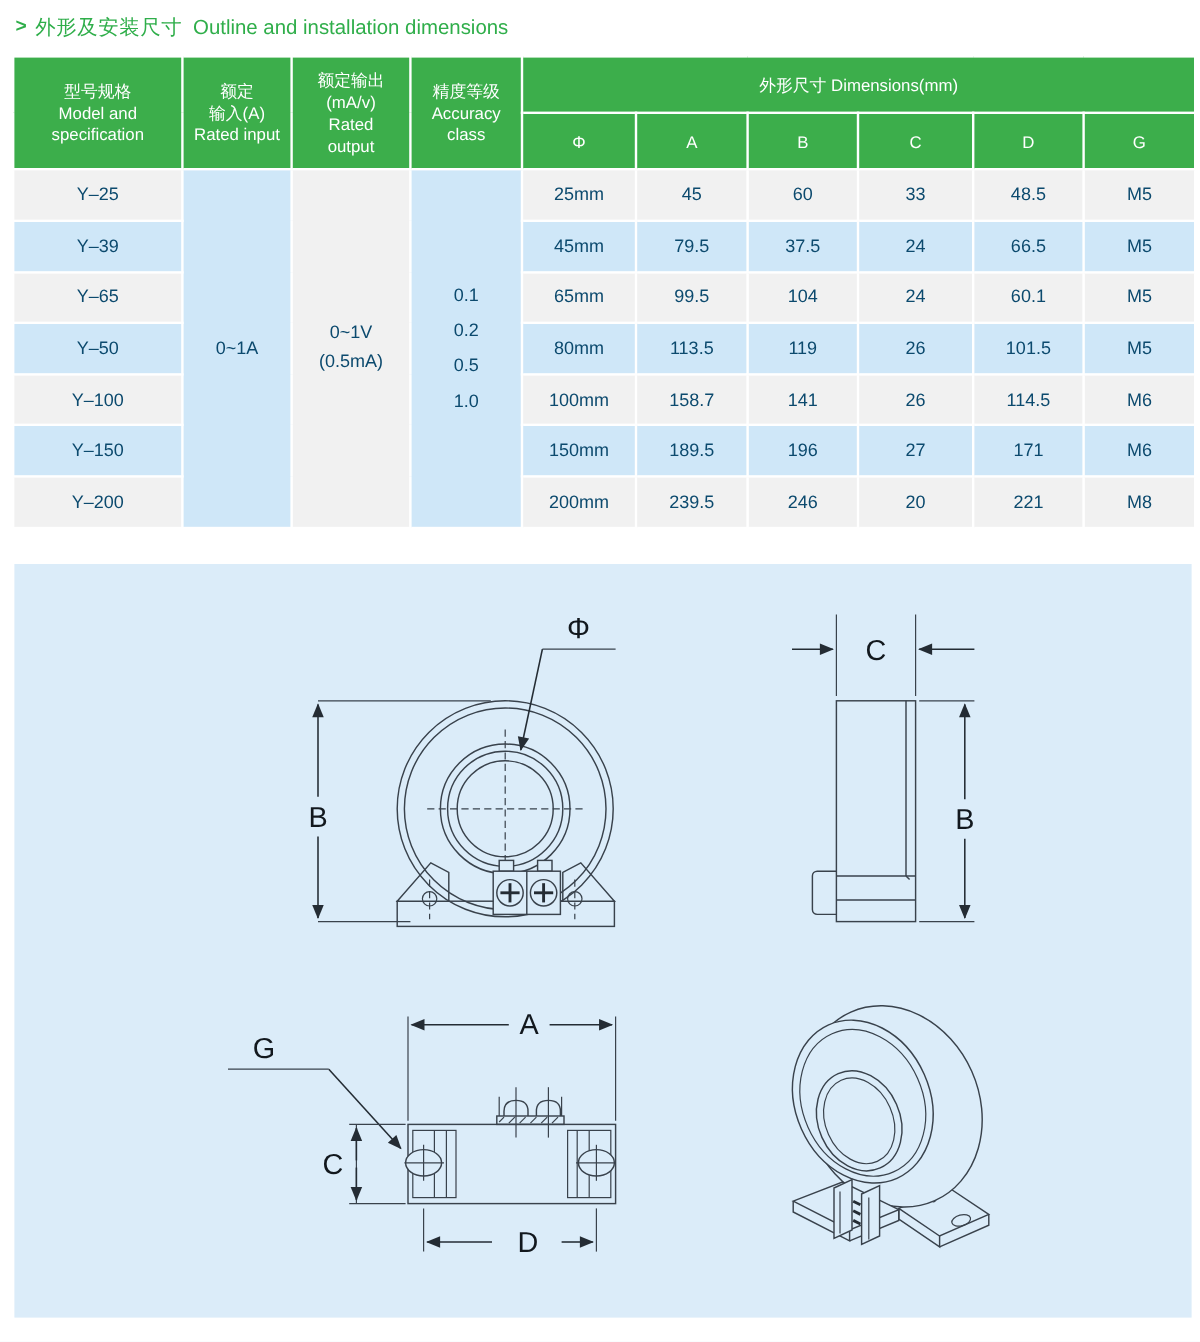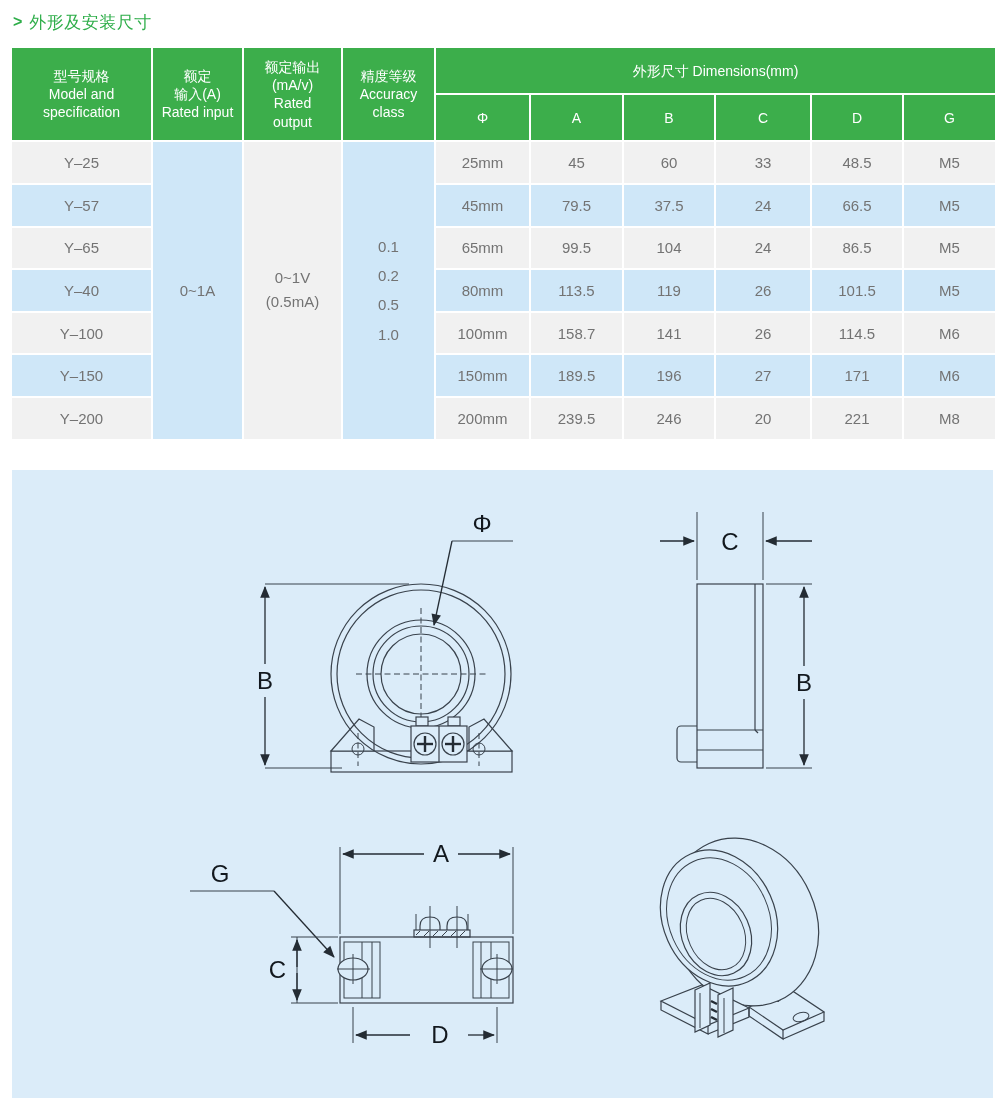--- a/index.html
+++ b/index.html
@@ -10,21 +10,21 @@
   .page-title .marker{font-weight:700;font-size:16px;transform:translateY(-1px);}
   .page-title .zh{letter-spacing:.5px;}
   .page-title .en{margin-left:2px;}
 
   
   table.spec{border-collapse:collapse;table-layout:fixed;margin:13px 0 0 10px;}
   table.spec th,table.spec td{border:2px solid #fff;text-align:center;vertical-align:middle;padding:0;}
   table.spec th{background:#3cae4b;color:#fff;font-weight:400;font-size:14px;line-height:1.3;white-space:pre-line;}
   table.spec thead tr:first-child th{height:45px;}
   table.spec thead tr:last-child th{height:45px;}
-  table.spec td{font-size:15px;color:#737373;height:40.6px;white-space:pre-line;}
+  table.spec td{font-size:15px;color:#0c4a6e;height:40.6px;white-space:pre-line;}
   .bg-gray{background:#f1f1f1;}
   .bg-blue{background:#cfe7f8;}
   td.cell-output{line-height:1.65;margin-top:28px;}
   td.cell-acc{line-height:1.95;}
 
   
   .panel{position:relative;margin:29px 0 0 12px;width:981px;height:628px;background:#dbecf9;}
   .panel svg{position:absolute;left:0;top:0;}
 
   .ln{stroke:#39424c;stroke-width:1.2;fill:none;}
@@ -34,20 +34,21 @@
   .dim{stroke:#242c34;stroke-width:1.3;fill:none;}
   .dark{stroke:#242c34;stroke-width:2.4;fill:none;}
   .lbl{fill:#12181e;font-size:24px;font-family:"Liberation Sans",sans-serif;}
 </style>
 </head>
 <body>
 
 <div class="page-title">
   <span class="marker">&gt;</span>
   <span class="zh">外形及安装尺寸</span>
+  <span class="en">Outline and installation dimensions</span>
 </div>
 
 <table class="spec">
   <colgroup>
     <col style="width:141px">
       <col style="width:91px">
       <col style="width:99px">
       <col style="width:93px">
     <col style="width:95px">
       <col style="width:93px">
@@ -93,39 +94,39 @@
 0.5
 1.0</td>
         <td class="bg-gray cell-dim">25mm</td>
         <td class="bg-gray cell-dim">45</td>
         <td class="bg-gray cell-dim">60</td>
         <td class="bg-gray cell-dim">33</td>
         <td class="bg-gray cell-dim">48.5</td>
         <td class="bg-gray cell-dim">M5</td>
       </tr>
       <tr>
-        <td class="bg-blue cell-model">Y–57</td>
+        <td class="bg-blue cell-model">Y–39</td>
         <td class="bg-blue cell-dim">45mm</td>
         <td class="bg-blue cell-dim">79.5</td>
         <td class="bg-blue cell-dim">37.5</td>
         <td class="bg-blue cell-dim">24</td>
         <td class="bg-blue cell-dim">66.5</td>
         <td class="bg-blue cell-dim">M5</td>
       </tr>
       <tr>
         <td class="bg-gray cell-model">Y–65</td>
         <td class="bg-gray cell-dim">65mm</td>
         <td class="bg-gray cell-dim">99.5</td>
         <td class="bg-gray cell-dim">104</td>
         <td class="bg-gray cell-dim">24</td>
-        <td class="bg-gray cell-dim">86.5</td>
+        <td class="bg-gray cell-dim">60.1</td>
         <td class="bg-gray cell-dim">M5</td>
       </tr>
       <tr>
-        <td class="bg-blue cell-model">Y–40</td>
+        <td class="bg-blue cell-model">Y–50</td>
         <td class="bg-blue cell-dim">80mm</td>
         <td class="bg-blue cell-dim">113.5</td>
         <td class="bg-blue cell-dim">119</td>
         <td class="bg-blue cell-dim">26</td>
         <td class="bg-blue cell-dim">101.5</td>
         <td class="bg-blue cell-dim">M5</td>
       </tr>
       <tr>
         <td class="bg-gray cell-model">Y–100</td>
         <td class="bg-gray cell-dim">100mm</td>

